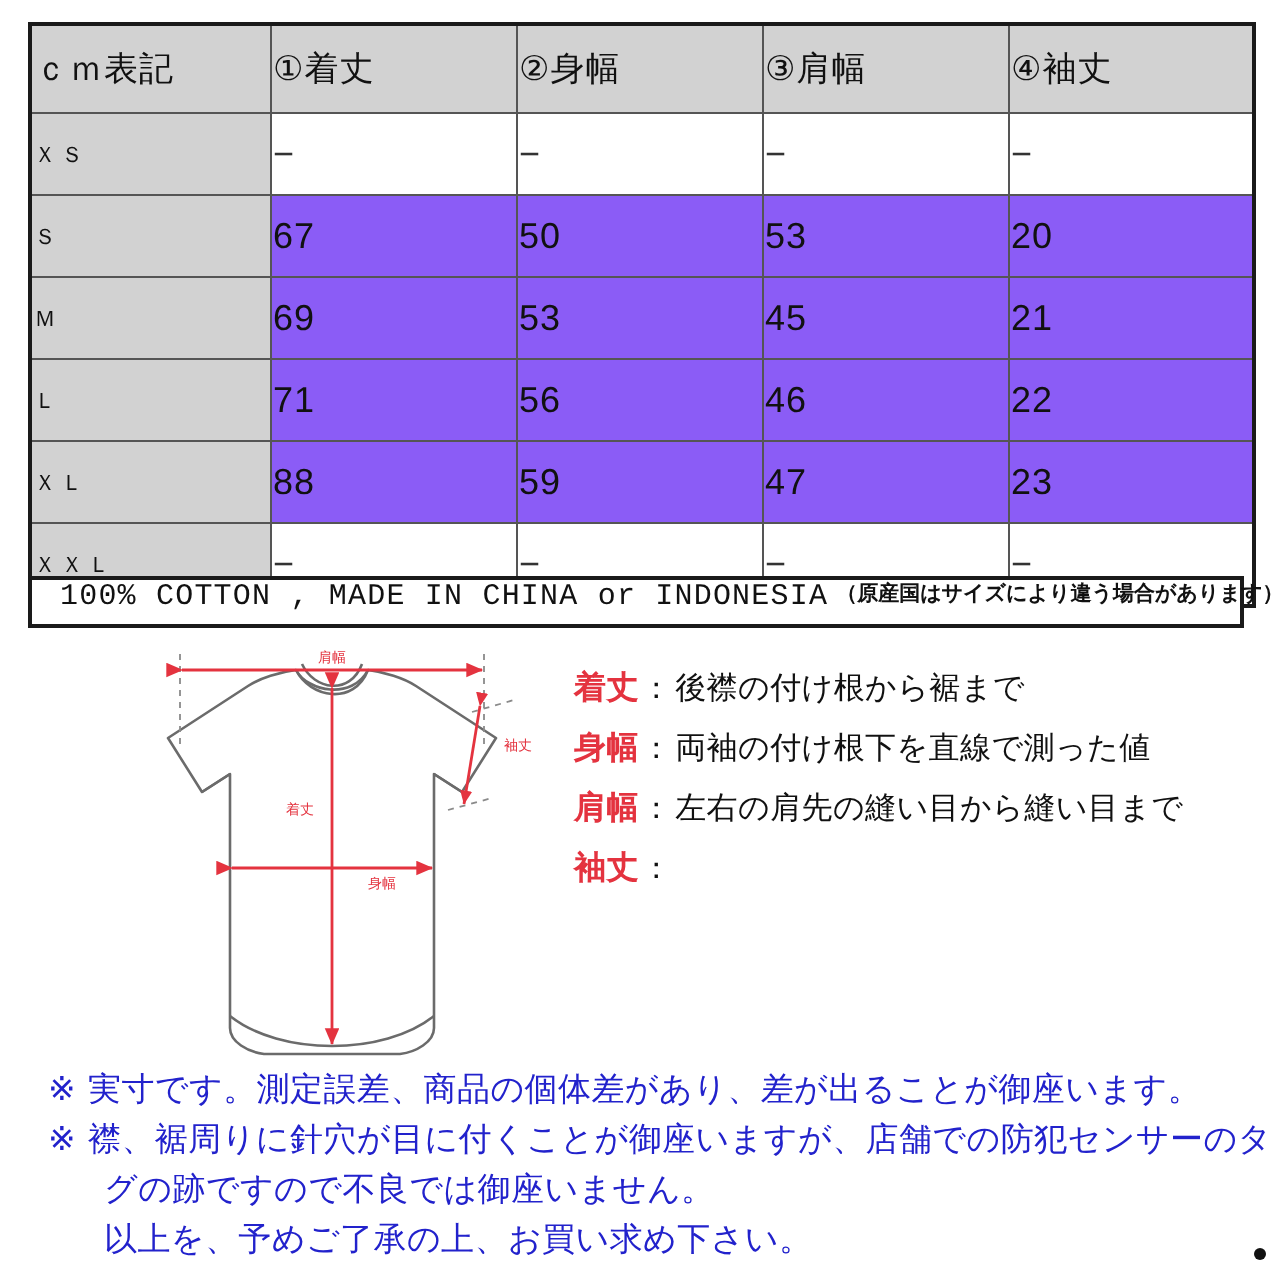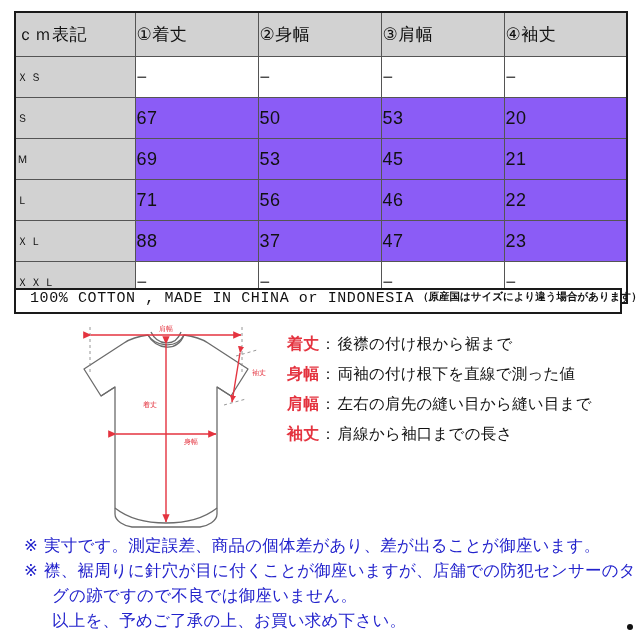--- a/index.html
+++ b/index.html
@@ -199,21 +199,21 @@
       <tr>
         <td class="sizecell">Ｌ</td>
         <td class="val">71</td>
         <td class="val">56</td>
         <td class="val">46</td>
         <td class="val">22</td>
       </tr>
       <tr>
         <td class="sizecell">ＸＬ</td>
         <td class="val">88</td>
-        <td class="val">37</td>
+        <td class="val">59</td>
         <td class="val">47</td>
         <td class="val">23</td>
       </tr>
       <tr>
         <td class="sizecell">ＸＸＬ</td>
         <td class="dash">−</td>
         <td class="dash">−</td>
         <td class="dash">−</td>
         <td class="dash">−</td>
       </tr>
@@ -304,21 +304,20 @@
     <span class="legend-desc">両袖の付け根下を直線で測った値</span>
   </div>
   <div class="legend-line">
     <span class="legend-term">肩幅</span>
     <span class="legend-colon">：</span>
     <span class="legend-desc">左右の肩先の縫い目から縫い目まで</span>
   </div>
   <div class="legend-line">
     <span class="legend-term">袖丈</span>
     <span class="legend-colon">：</span>
-    <span class="legend-desc">肩線から袖口までの長さ</span>
   </div>
 </div>
 
 <div id="notes">
   <div class="note-line">
     <span class="note-mark">※</span><span>実寸です。測定誤差、商品の個体差があり、差が出ることが御座います。</span>
   </div>
   <div class="note-line">
     <span class="note-mark">※</span><span>襟、裾周りに針穴が目に付くことが御座いますが、店舗での防犯センサーのタ</span>
   </div>

